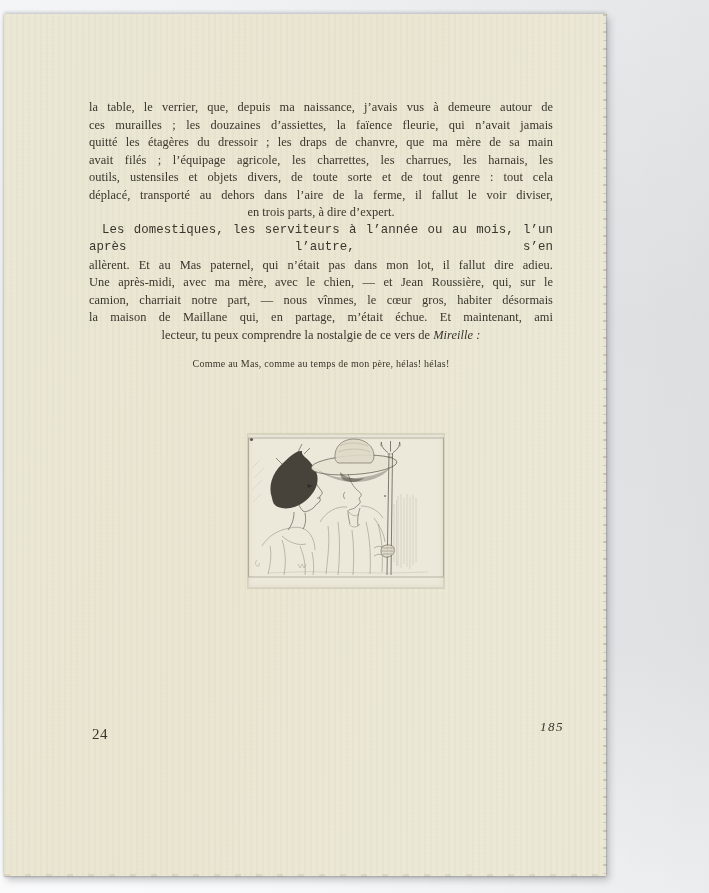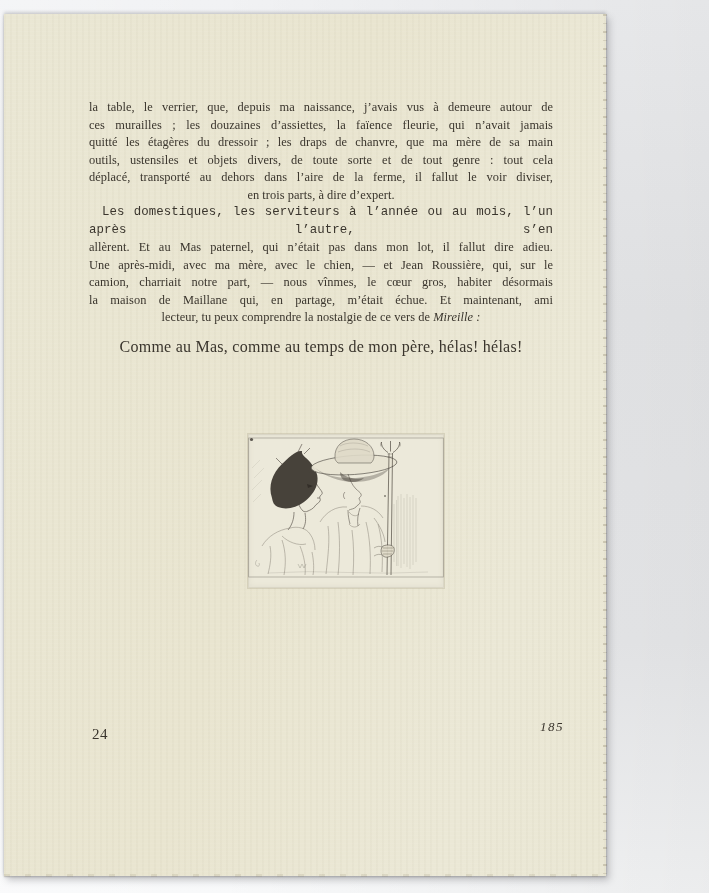--- a/index.html
+++ b/index.html
@@ -41,21 +41,21 @@
     position:absolute;left:85px;top:85px;width:464px;
     font-size:12.4px;line-height:17.5px;color:var(--ink);
     letter-spacing:.05px;
   }
   .line{text-align:justify;text-align-last:justify;}
   .line.no-j{text-align:center;text-align-last:auto;}
   .line.indent{text-indent:13px;font-family:Liberation Mono, monospace;}
   .line i{font-style:italic;}
   #quote{
     margin-top:11px;text-align:center;
-    font-size:16px;letter-spacing:.25px;color:var(--ink);
+    font-size:10px;letter-spacing:.25px;color:var(--ink);
   }
 
   
   #etching{
     position:absolute;left:244px;top:420px;width:196px;height:154px;
     background:var(--plate-paper);
     box-shadow:0 0 0 1px rgba(190,184,160,.45), inset 0 0 6px rgba(120,112,88,.12);
   }
   #etching svg{display:block;width:196px;height:154px;}
 
@@ -73,20 +73,21 @@
 <body>
 
 <div id="scene">
   <div id="paper">
 
     <div id="body-text">
       <div>
           <div class="line">la table, le verrier, que, depuis ma naissance, j’avais vus à demeure autour de</div>
           <div class="line">ces murailles ; les douzaines d’assiettes, la faïence fleurie, qui n’avait jamais</div>
           <div class="line">quitté les étagères du dressoir ; les draps de chanvre, que ma mère de sa main</div>
+          <div class="line">avait filés ; l’équipage agricole, les charrettes, les charrues, les harnais, les</div>
           <div class="line">outils, ustensiles et objets divers, de toute sorte et de tout genre : tout cela</div>
           <div class="line">déplacé, transporté au dehors dans l’aire de la ferme, il fallut le voir diviser,</div>
           <div class="line no-j">en trois parts, à dire d’expert.</div>
           <div class="line indent">Les domestiques, les serviteurs à l’année ou au mois, l’un après l’autre, s’en</div>
           <div class="line">allèrent. Et au Mas paternel, qui n’était pas dans mon lot, il fallut dire adieu.</div>
           <div class="line">Une après-midi, avec ma mère, avec le chien, — et Jean Roussière, qui, sur le</div>
           <div class="line">camion, charriait notre part, — nous vînmes, le cœur gros, habiter désormais</div>
           <div class="line">la maison de Maillane qui, en partage, m’était échue. Et maintenant, ami</div>
           <div class="line no-j">lecteur, tu peux comprendre la nostalgie de ce vers de <i>Mireille :</i></div>
         </div>

